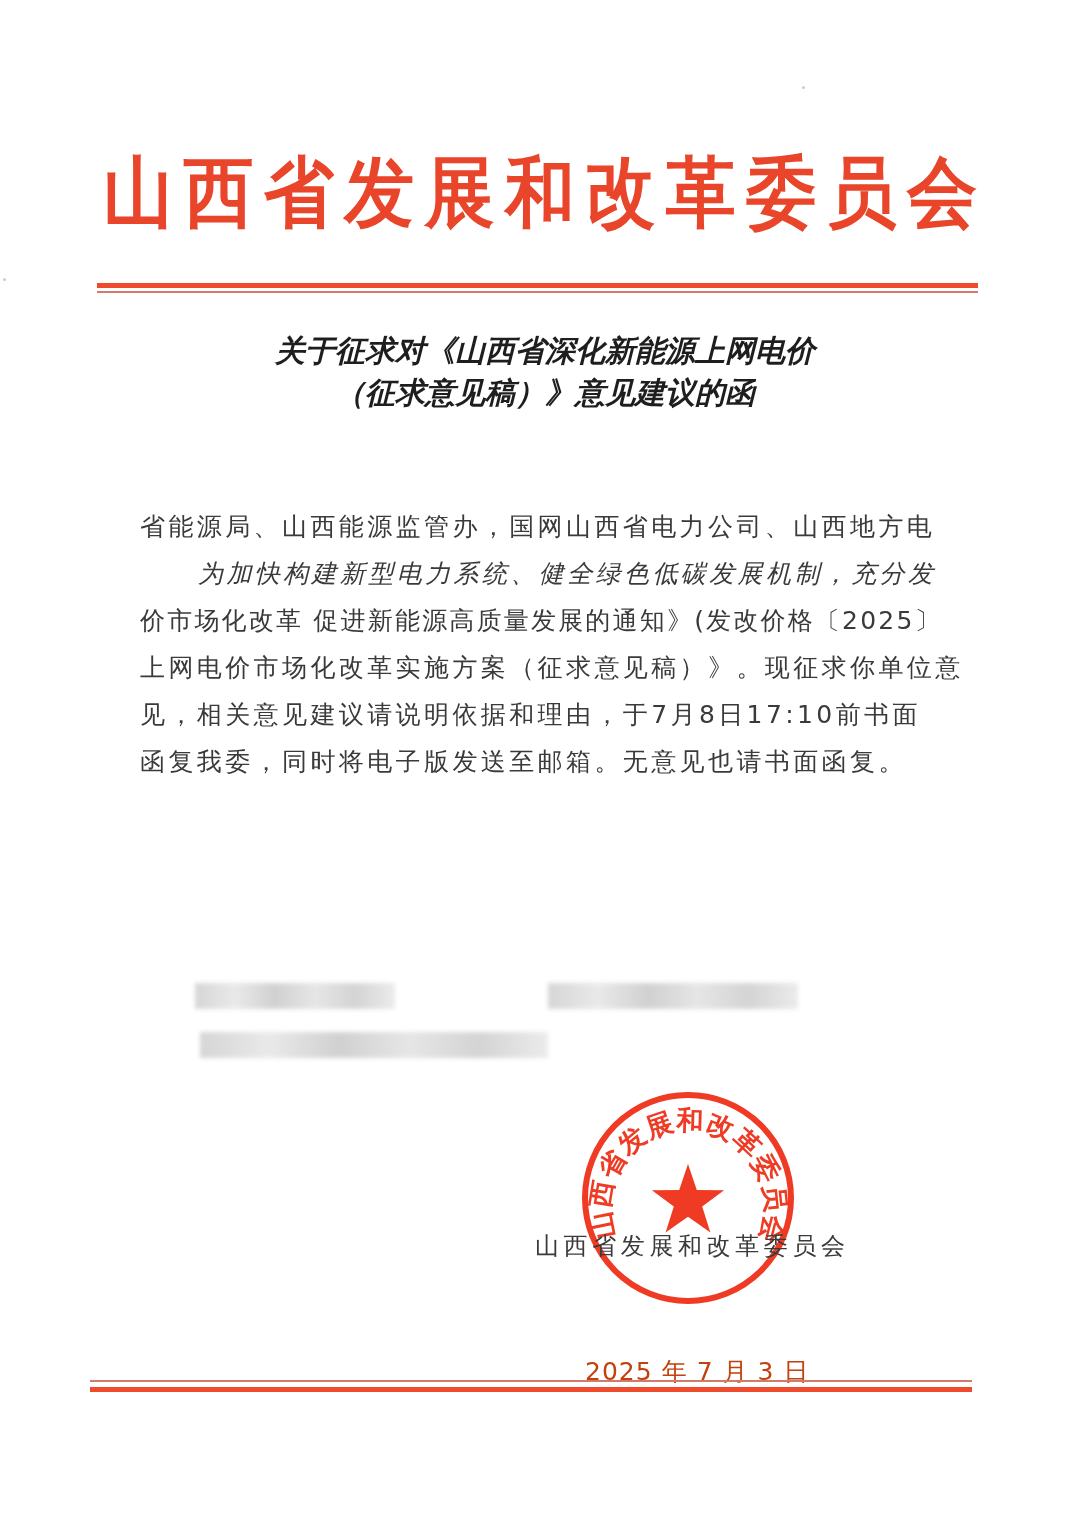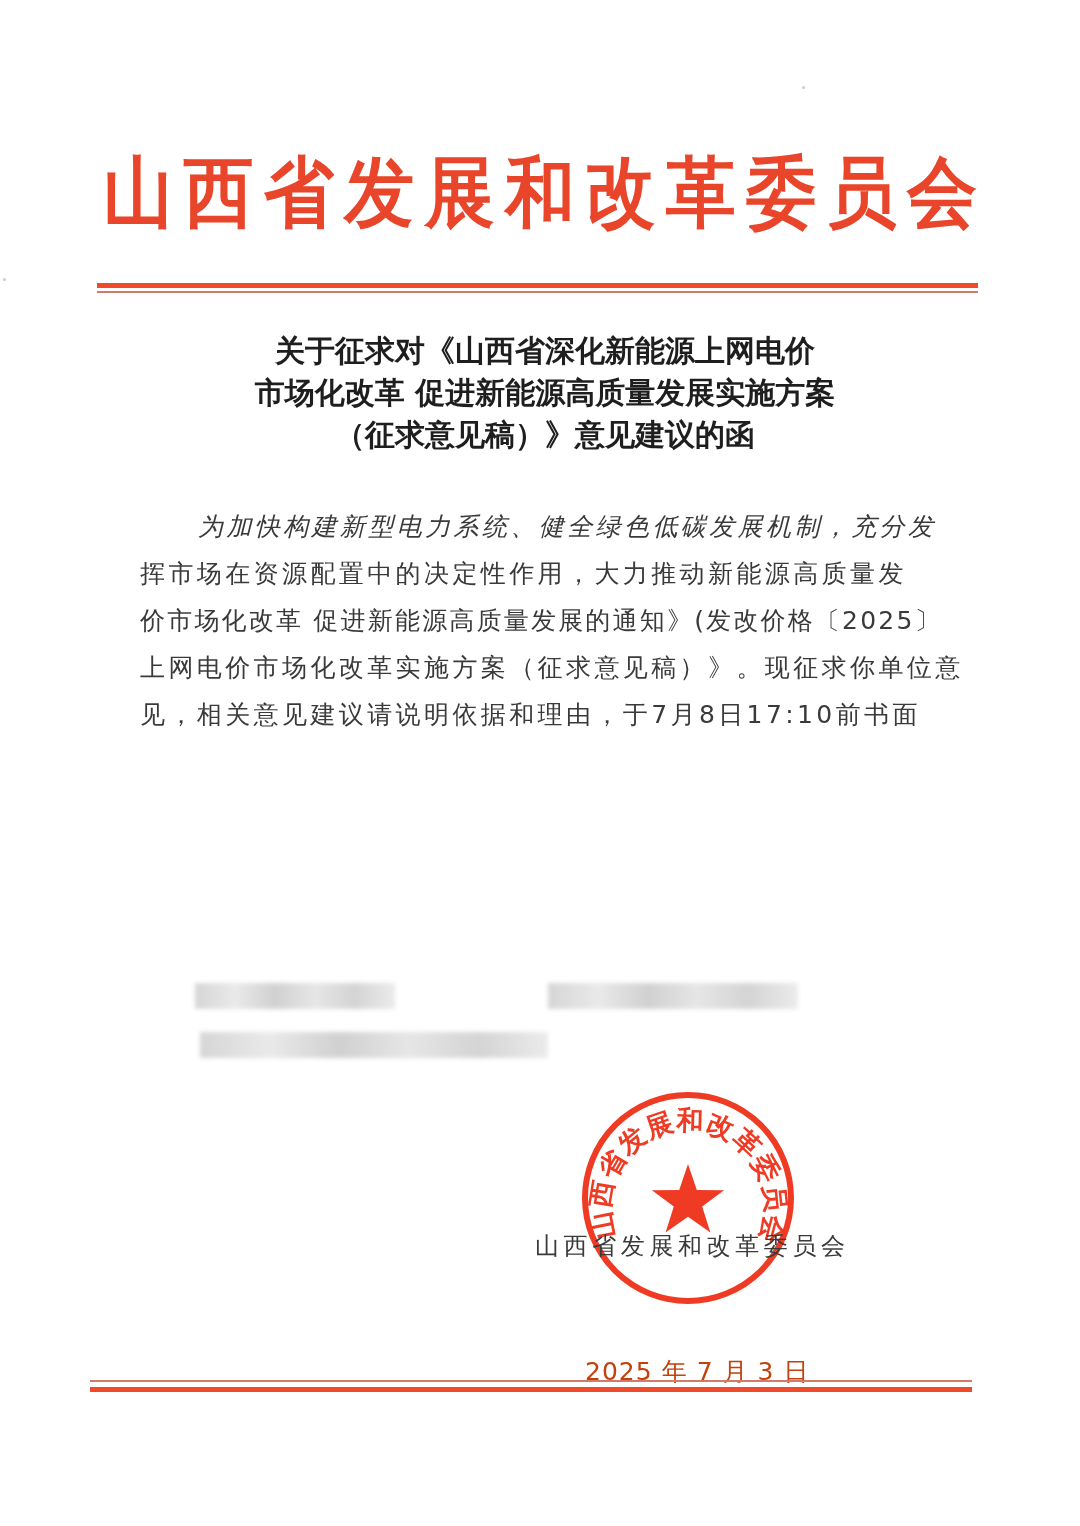--- a/index.html
+++ b/index.html
@@ -15,21 +15,21 @@
       color: #e8452a; font-weight: bold;
     }
     .masthead span { display: inline-block; width: 76px; text-align: center; transform: scaleY(1.1); }
     .rule-thick { height: 5px; background: #ef4a2c; }
     .rule-thin { height: 2px; background: #d47a6a; }
     .heading {
       left: 140px; top: 330px; width: 810px;
       font-family: "DejaVu Serif", serif; font-weight: bold; font-size: 30px;
       line-height: 42px; color: #1e1e1e; text-align: center; letter-spacing: 0px;
     }
-    .heading div { white-space: nowrap; }
+    .heading div { white-space: nowrap; font-style: italic; }
     .body-text {
       left: 140px; top: 503px; width: 808px;
       font-family: "DejaVu Sans", sans-serif; font-size: 25px; line-height: 47px;
       color: #3a3a3a; letter-spacing: 3.4px;
     }
     .body-text .line { white-space: nowrap; height: 47px; }
     .body-text .indent { padding-left: 58px; font-style: italic; }
     .redact {
       background: linear-gradient(90deg, #cfcfcf, #e6e6e6 20%, #c9c9c9 40%, #e2e2e2 60%, #cdcdcd 80%, #e8e8e8);
       filter: blur(2px); opacity: 0.85; height: 26px;
@@ -63,30 +63,30 @@
   <span>委</span>
   <span>员</span>
   <span>会</span>
 </div>
 
 <div class="abs rule-thick" style="left:97px; top:283px; width:881px;"></div>
 <div class="abs rule-thin" style="left:97px; top:291px; width:881px;"></div>
 
 <div class="abs heading">
   <div>关于征求对《山西省深化新能源上网电价</div>
-  <div>市场化改革  促进新能源高质量发展实施方案</div>
   <div>（征求意见稿）》意见建议的函</div>
 </div>
 
 <div class="abs body-text">
+  <div class="line">省能源局、山西能源监管办，国网山西省电力公司、山西地方电</div>
   <div class="line indent">为加快构建新型电力系统、健全绿色低碳发展机制，充分发</div>
-  <div class="line">挥市场在资源配置中的决定性作用，大力推动新能源高质量发</div>
   <div class="line" style="letter-spacing:2.2px;">价市场化改革 促进新能源高质量发展的通知》(发改价格〔2025〕</div>
   <div class="line">上网电价市场化改革实施方案（征求意见稿）》。现征求你单位意</div>
   <div class="line">见，相关意见建议请说明依据和理由，于7月8日17:10前书面</div>
+  <div class="line">函复我委，同时将电子版发送至邮箱。无意见也请书面函复。</div>
 </div>
 
 <div class="abs redact" style="left:195px; top:983px; width:200px;"></div>
 <div class="abs redact" style="left:548px; top:983px; width:250px;"></div>
 <div class="abs redact" style="left:200px; top:1032px; width:348px;"></div>
 
 <div class="abs stamp">
   <svg width="212" height="212" viewBox="0 0 212 212">
     <defs>
       <path id="sealArc" d="M 36 150 A 78 78 0 1 1 176 150"></path>

